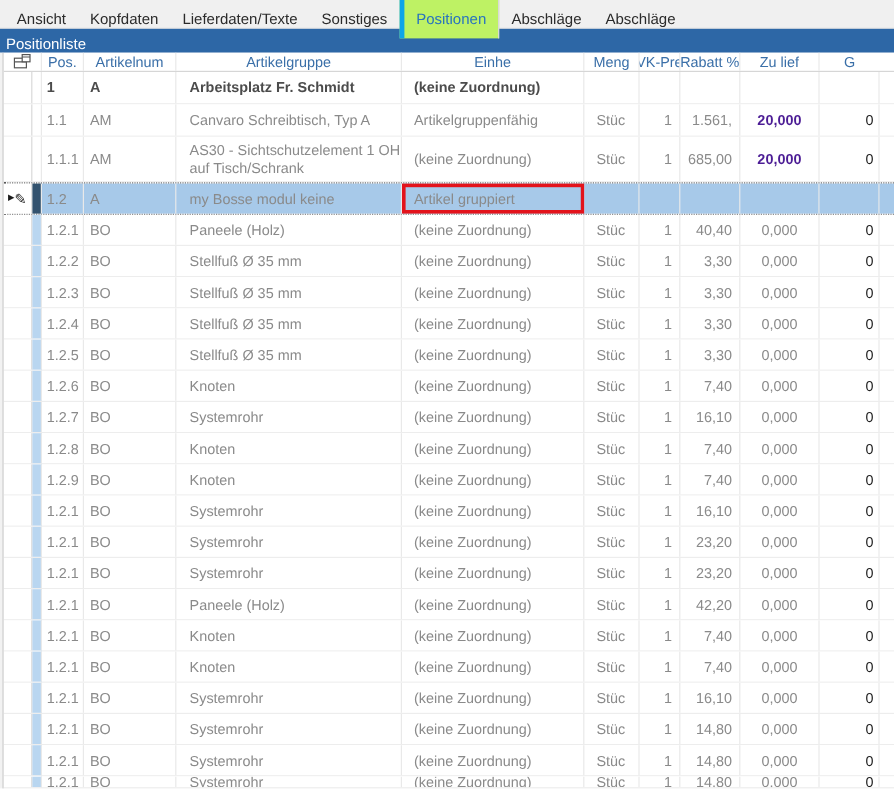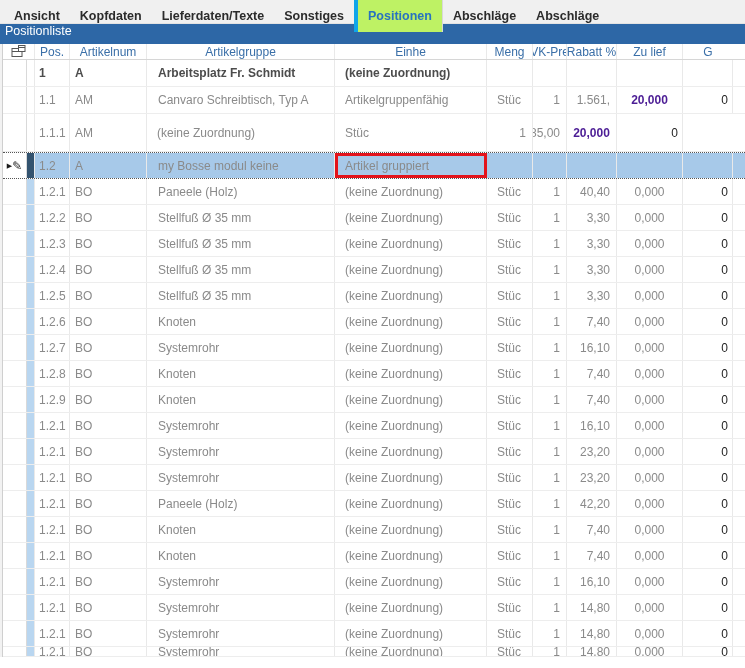--- a/index.html
+++ b/index.html
@@ -10,30 +10,29 @@
     font-size:12px;color:#8a8a8a;background:#fff;
   }
   
   .menubar{
     height:24px;background:var(--menu-bg);display:flex;align-items:stretch;
     padding-left:4px;border-bottom:1px solid #e3e3e3;
   }
   .mi{
     display:flex;align-items:center;padding:16px 10px;color:#2b2b2b;cursor:default;
     font-size:12.5px;
-    font-weight:bold;
   }
   .mi.active{
     background:#bef264;color:var(--menu-active-text);
     border-left:4px solid #0ea5e9;border-right:1px solid #d8d8d8;
   }
   
   .titlebar{
     height:20px;background:var(--titlebar-bg);color:#fff;
-    display:flex;align-items:flex-start;padding-left:5px;font-size:12.5px;
+    display:flex;align-items:flex-end;padding-left:5px;font-size:12.5px;
   }
   
   .gridwrap{position:relative;width:745px;padding-left:3px;background:#fff;}
   .leftframe{position:absolute;left:0;top:0;bottom:0;width:3px;background:#f2f2f2;border-right:1px solid #cfcfcf;}
   .row{
     display:grid;
     grid-template-columns:24px 8px 35px 77px 188px 152px 46px 34px 50px 66px 50px 1fr;
     height:26px;border-bottom:1px solid #ededed;background:#fff;
   }
   .row.h27{height:27px;}
@@ -139,20 +138,21 @@
           <div class="c cell-vk">1.561,</div>
           <div class="c cell-rabatt b">20,000</div>
           <div class="c cell-zulief">0</div>
           <div class="c cell-g g"></div>
         </div>
         <div class="row tall">
           <div class="c ind"></div>
           <div class="c strip"></div>
           <div class="c cell-pos">1.1.1</div>
           <div class="c cell-art">AM</div>
+          <div class="c cell-bez">AS30 - Sichtschutzelement 1 OH auf Tisch/Schrank</div>
           <div class="c cell-grp">(keine Zuordnung)</div>
           <div class="c cell-einhe">Stüc</div>
           <div class="c cell-meng">1</div>
           <div class="c cell-vk">685,00</div>
           <div class="c cell-rabatt b">20,000</div>
           <div class="c cell-zulief">0</div>
           <div class="c cell-g g"></div>
         </div>
         <div class="row selected h27">
           <div class="c ind">

